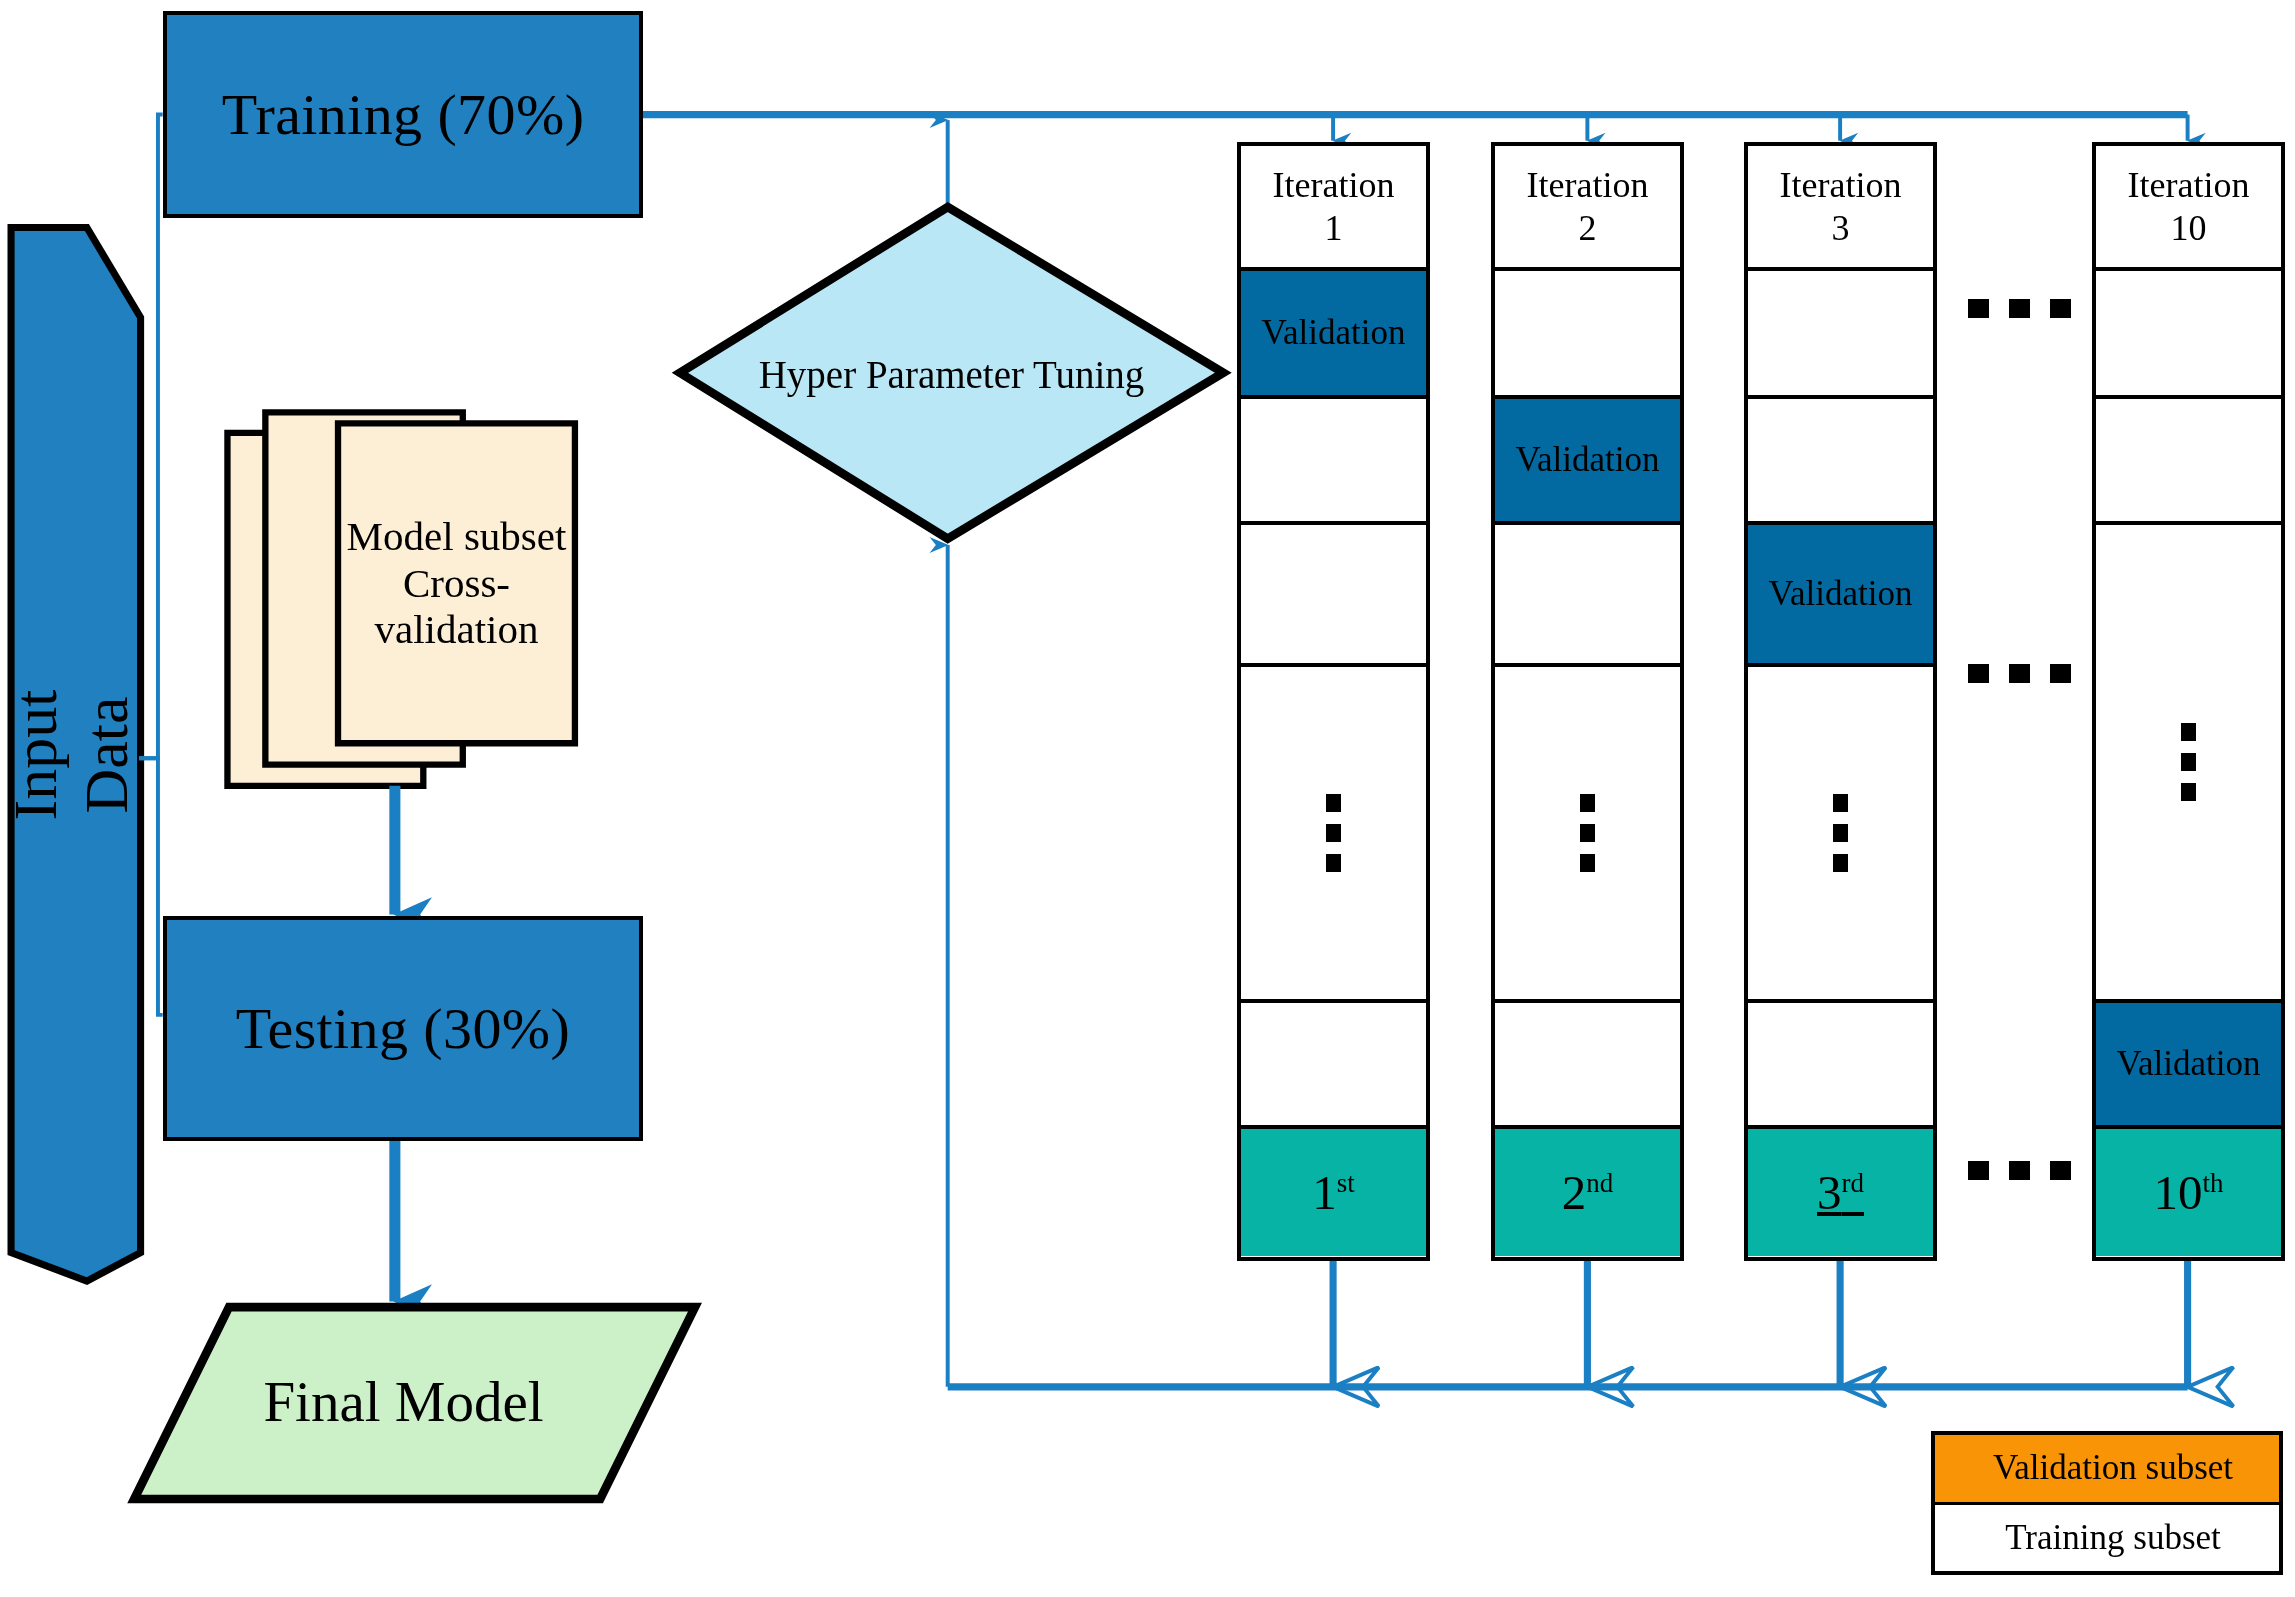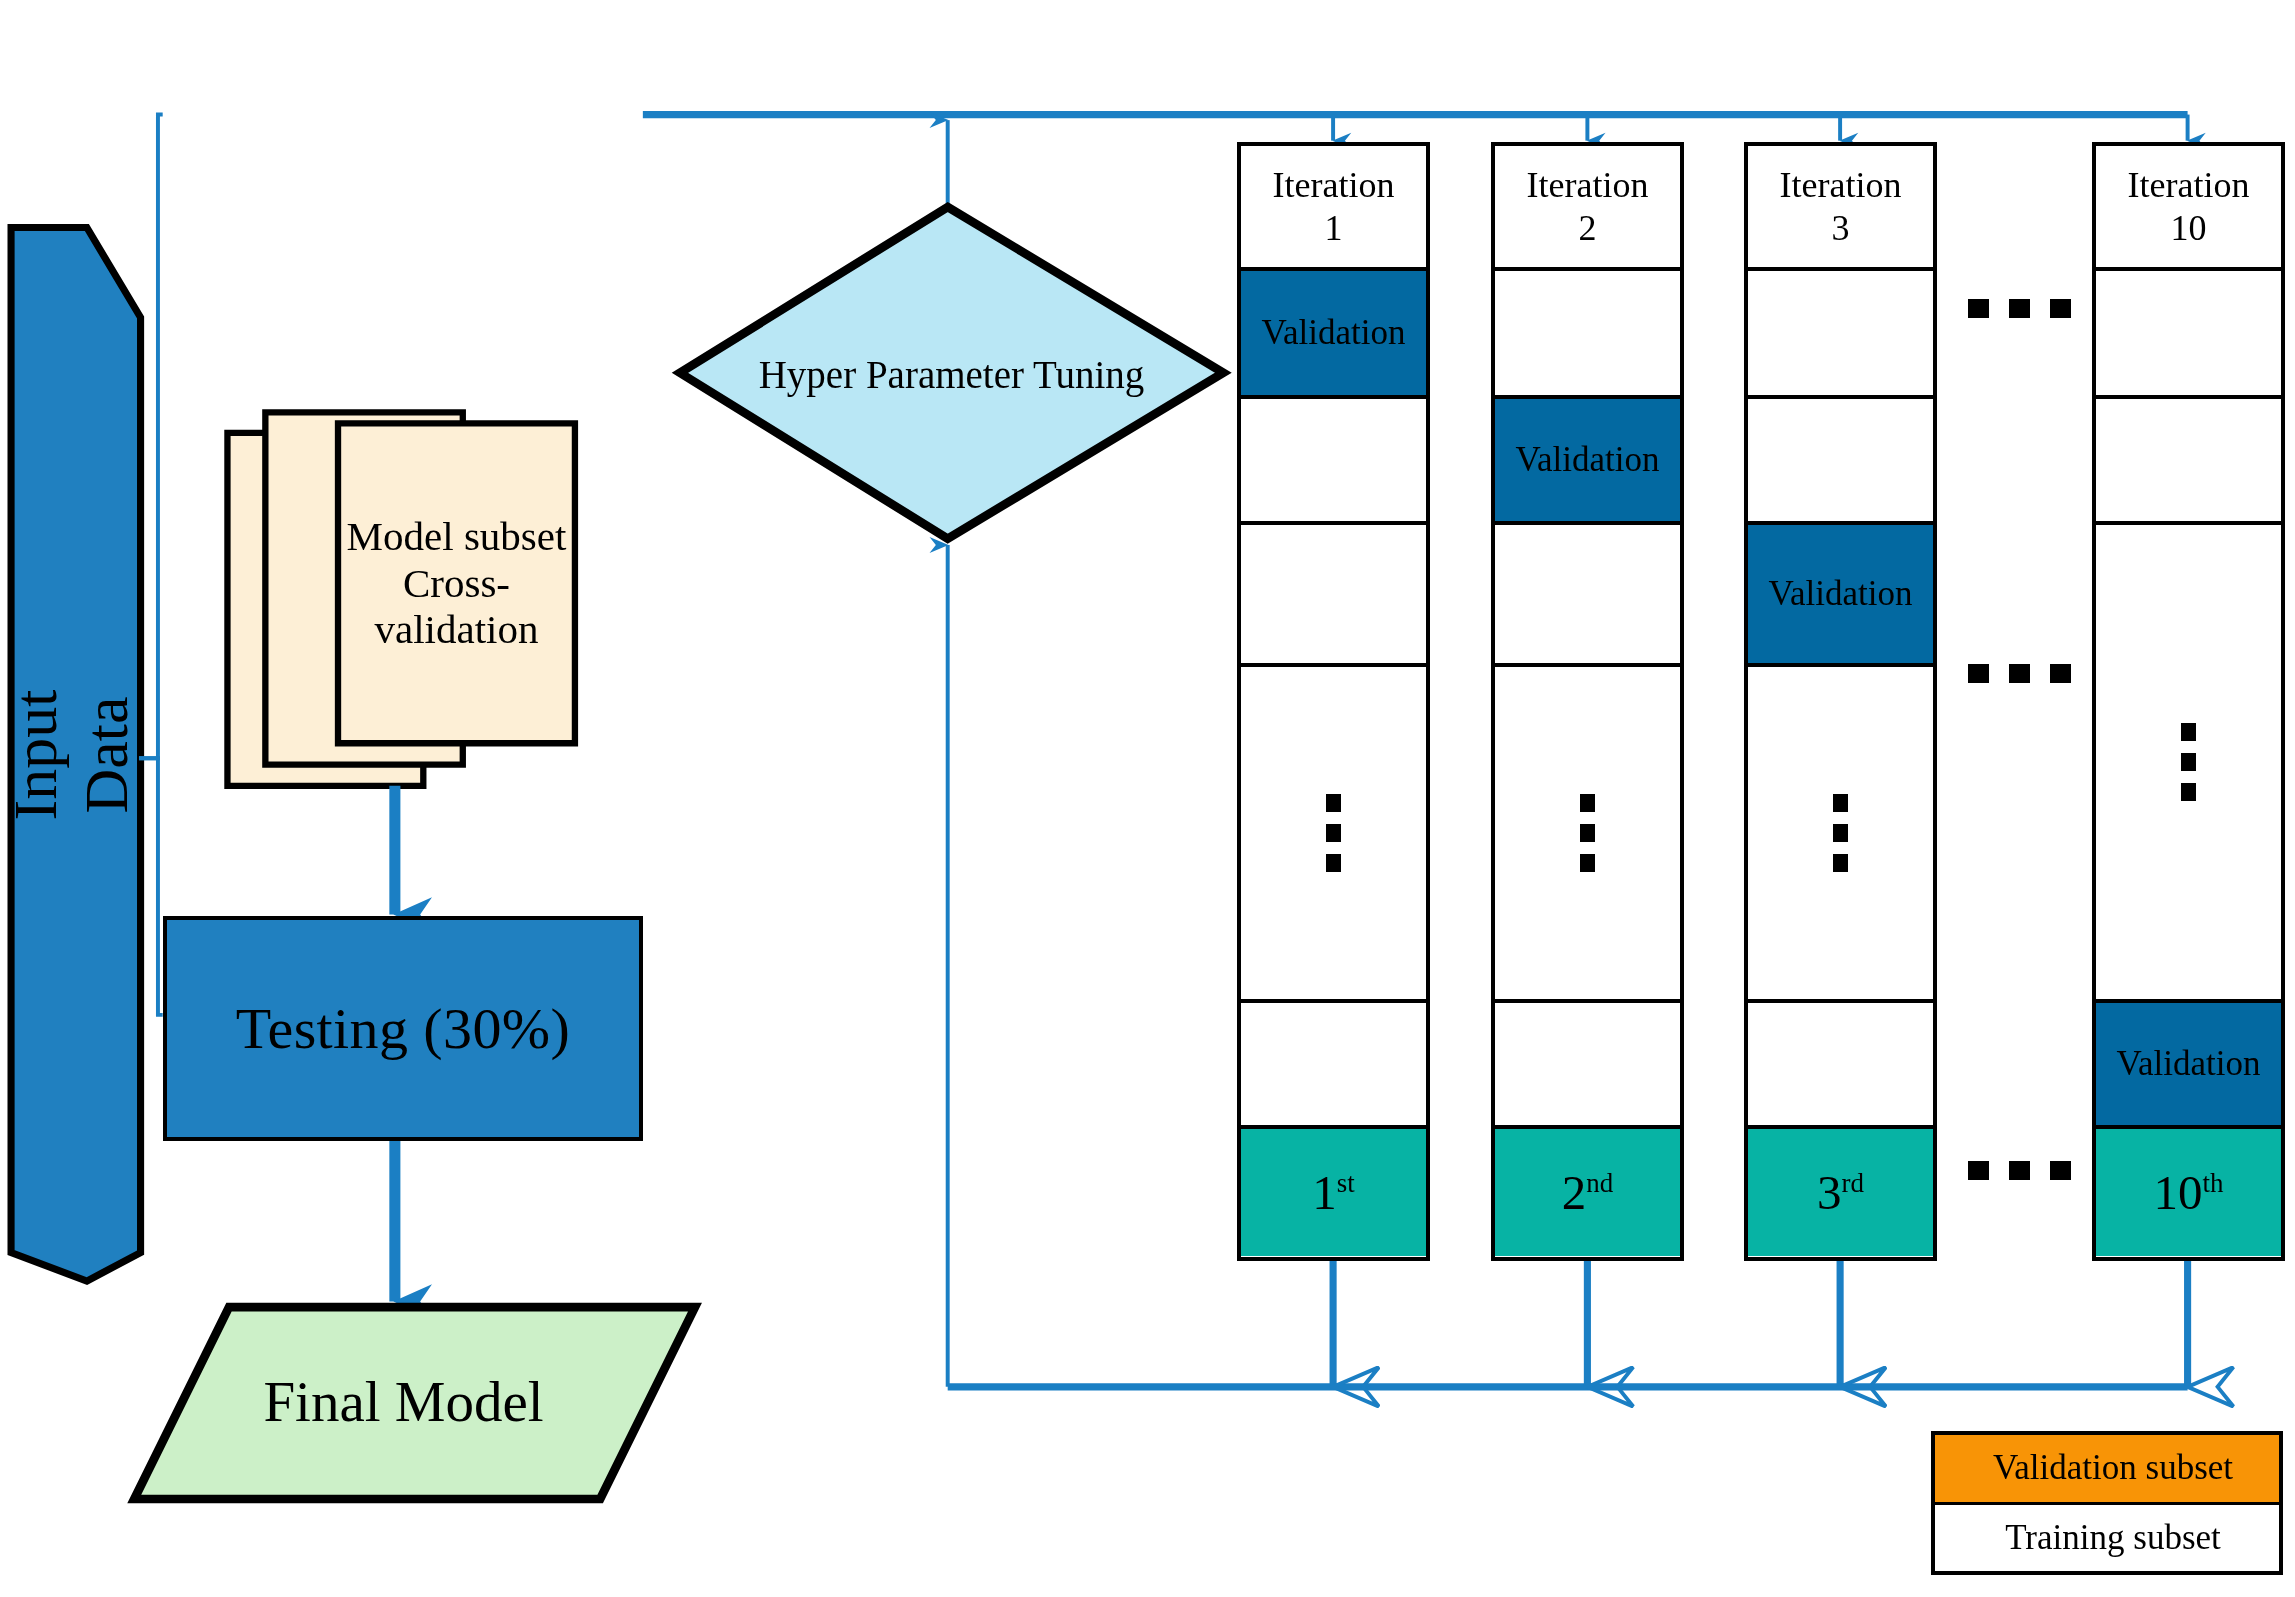--- a/index.html
+++ b/index.html
@@ -227,20 +227,23 @@
 
     <polygon points="290,1655 880,1655 760,1898 170,1898" fill="#CCF0C8" stroke="#000000" stroke-width="11"></polygon>
   </svg>
 
   <div id="input-data-wrap">
     <div id="input-data-label">
       <span>Input Data</span>
     </div>
   </div>
 
+  <div class="node proc-box" id="training-box">
+    <span>Training (70%)</span>
+  </div>
 
   <div class="node proc-box" id="testing-box">
     <span>Testing (30%)</span>
   </div>
 
   <div class="node" id="doc-top">
     <span>Model subset Cross-validation</span>
   </div>
 
   <div id="diamond-wrap">
@@ -302,21 +305,21 @@
     <div class="iter-cell" style="height:126px;"></div>
     <div class="iter-cell validation" style="height:142px;">
       <span>Validation</span>
     </div>
     <div class="iter-cell vdots" style="height:336px;">
       <div class="vdot"></div>
       <div class="vdot"></div>
       <div class="vdot"></div>
     </div>
     <div class="iter-cell" style="height:126px;"></div>
-    <div class="iter-cell ordinal" style="height:127px;">
+    <div class="iter-cell ordinal" style="height:127px;text-decoration:underline;">
       <span><span>3</span><sup>rd</sup></span>
     </div>
   </div>
 
   <div class="iter-col" id="iter-col-10" style="left:2092px; top:142px; height:1119px;">
     <div class="iter-cell header" style="height:125px;">
       <span><span>Iteration</span><br>
       <span>10</span></span>
     </div>
     <div class="iter-cell" style="height:128px;"></div>

